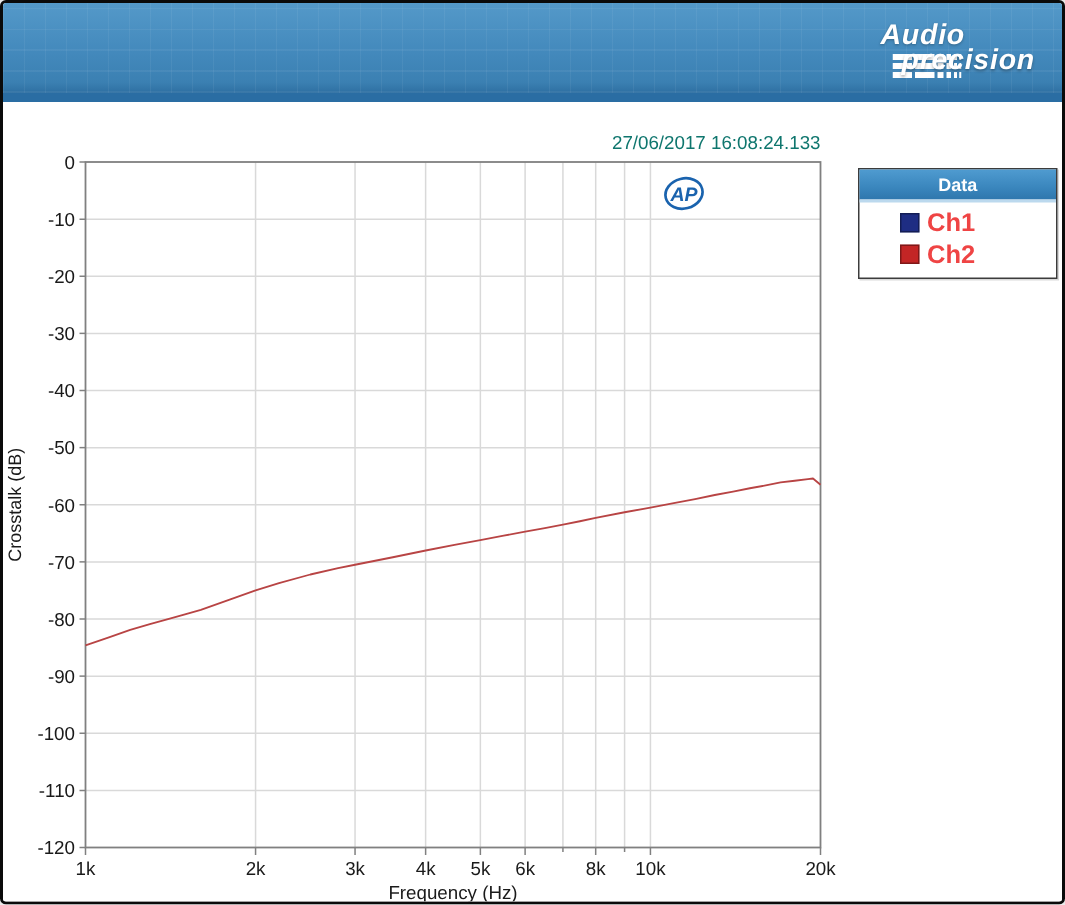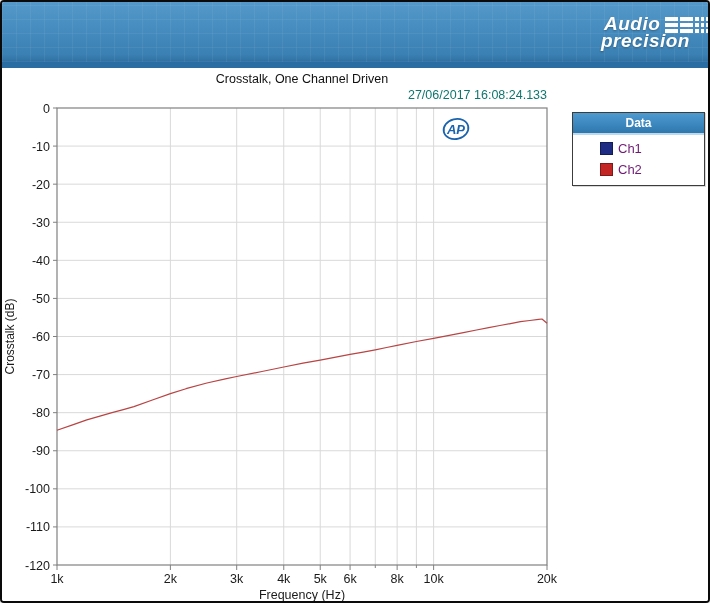--- a/index.html
+++ b/index.html
@@ -15,21 +15,21 @@
       repeating-linear-gradient(0deg, rgba(255,255,255,0.055) 0 1px, rgba(255,255,255,0) 1px 14px),
       linear-gradient(180deg,#5499c9 0%,#4389bc 55%,#3b80b2 88%,#2e6fa2 100%);
     border-bottom:6px solid #2a6da3;
     box-sizing:border-box;
   }
   .header-title{
     position:absolute;left:18px;top:22px;color:#ffffff;font-size:15px;font-weight:bold;
     text-shadow:0 1px 2px rgba(0,0,0,0.35);letter-spacing:0.2px;
   }
   .brand{position:absolute;right:14px;top:9px;width:125px;height:46px;color:#fff;}
-  .brand-row1{position:absolute;left:35px;top:2px;display:flex;align-items:center;}
+  .brand-row1{position:absolute;left:18px;top:2px;display:flex;align-items:center;flex-direction:column;}
   .brand-audio{font-size:19px;font-weight:bold;font-style:italic;letter-spacing:0.5px;
     text-shadow:0 1px 2px rgba(0,0,0,0.3);}
   .brand-bars{margin-left:5px;margin-top:1px;}
   .brand-precision{position:absolute;left:32px;top:19px;font-size:19px;font-weight:bold;
     font-style:italic;letter-spacing:0.5px;text-shadow:0 1px 2px rgba(0,0,0,0.3);}
   
   .content{position:absolute;left:0;top:66px;width:706px;height:533px;background:#ffffff;}
   .chart-title{
     position:absolute;left:55px;top:4px;width:490px;text-align:center;
     font-size:12.5px;color:#111111;
@@ -45,21 +45,21 @@
     border:1px solid #3c3c3c;background:#ffffff;box-shadow:1px 1px 0 rgba(0,0,0,0.15);
   }
   .legend-header{
     height:20px;line-height:20px;text-align:center;color:#ffffff;font-weight:bold;font-size:12px;
     background:linear-gradient(180deg,#4f9bd0 0%,#3a86bd 60%,#2f77ad 100%);
     border-bottom:2px solid #bcd9ee;
   }
   .legend-items{padding:3px 0 5px 0;}
   .legend-item{display:flex;align-items:center;height:21px;padding-left:27px;}
   .legend-swatch{width:13px;height:13px;margin-right:5px;border:1px solid rgba(0,0,0,0.35);box-sizing:border-box;}
-  .legend-label{font-size:13px;color:#701a75;}
+  .legend-label{font-size:17px;color:#ef4444;font-weight:bold;}
 </style>
 </head>
 <body>
 
 <div class="page">
 
   <div class="header">
 
     <div class="brand">
       <div class="brand-row1">
@@ -85,21 +85,20 @@
             <rect x="41" y="12" width="2" height="4"></rect>
               <rect x="44.5" y="12" width="1.5" height="4"></rect>
           </g>
         </svg>
       </div>
       <div class="brand-precision">precision</div>
     </div>
   </div>
 
   <div class="content">
-    <div class="chart-title">Crosstalk, One Channel Driven</div>
     <div class="chart-timestamp">27/06/2017 16:08:24.133</div>
 
     <svg id="plot" class="plot-svg" width="706" height="533" viewBox="0 0 706 533">
         <line x1="51" y1="40" x2="55" y2="40" stroke="#808080" stroke-width="1"></line>
         <text x="48" y="44.5" text-anchor="end" font-size="12.5" font-family="&quot;Liberation Sans&quot;,sans-serif" fill="#1a1a1a">0</text>
         <line x1="55" y1="78.08333333333333" x2="545" y2="78.08333333333333" stroke="#d9d9d9" stroke-width="1"></line>
         <line x1="51" y1="78.08333333333333" x2="55" y2="78.08333333333333" stroke="#808080" stroke-width="1"></line>
         <text x="48" y="82.58333333333333" text-anchor="end" font-size="12.5" font-family="&quot;Liberation Sans&quot;,sans-serif" fill="#1a1a1a">-10</text>
         <line x1="55" y1="116.16666666666666" x2="545" y2="116.16666666666666" stroke="#d9d9d9" stroke-width="1"></line>
         <line x1="51" y1="116.16666666666666" x2="55" y2="116.16666666666666" stroke="#808080" stroke-width="1"></line>

